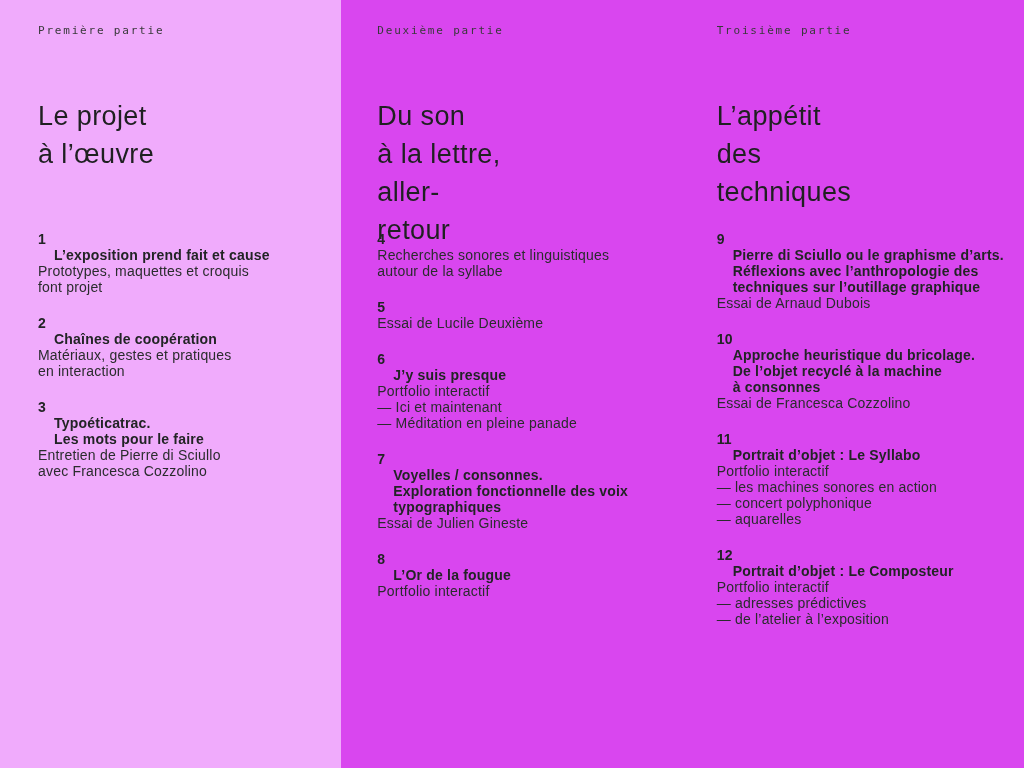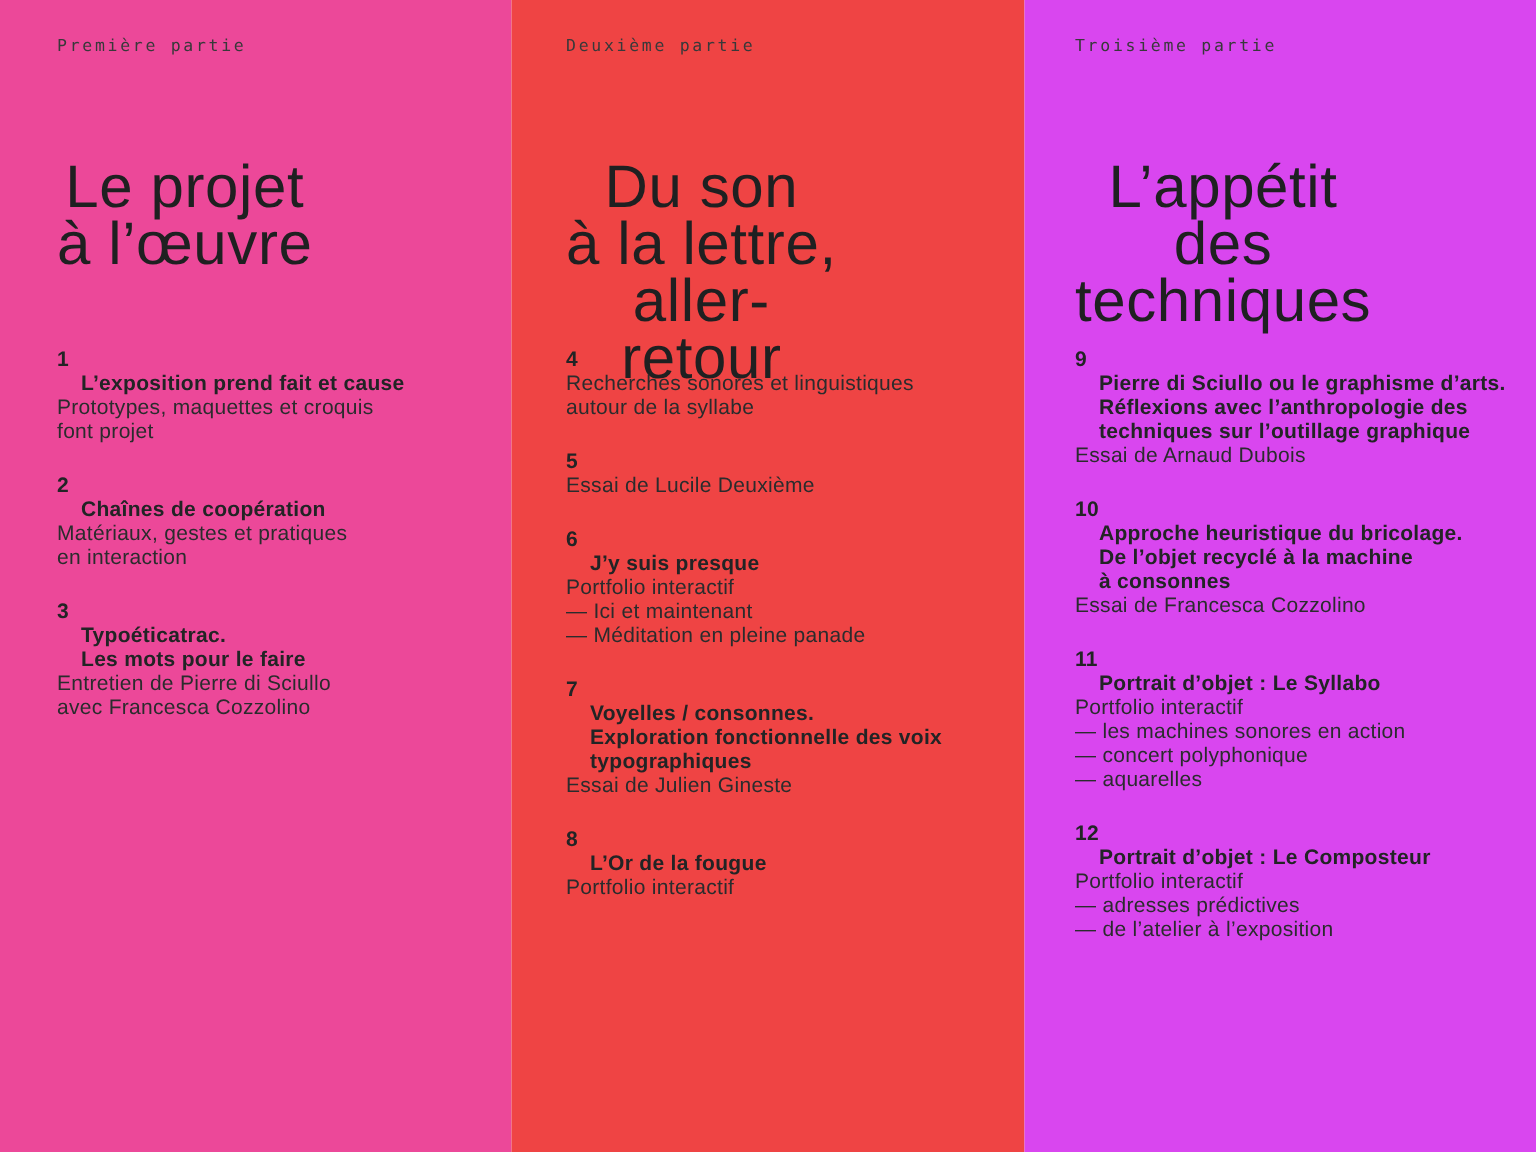--- a/index.html
+++ b/index.html
@@ -19,41 +19,41 @@
   .column:nth-child(3) { --pad: 34px; }
 
   .part-label {
     position: absolute; top: 24px; left: var(--pad);
     font-family: "DejaVu Sans Mono", "Liberation Mono", monospace;
     font-size: 11px; letter-spacing: 1.8px;
     color: #38393a; white-space: pre;
   }
   .part-title {
     position: absolute; top: 79px; left: var(--pad);
-    font-size: 40px; line-height: 38px; font-weight: 400;
-    letter-spacing: 0.4px; color: #1f2021; white-space: pre; text-align: center;
+    font-size: 27px; line-height: 38px; font-weight: 400;
+    letter-spacing: 0.4px; color: #1f2021; white-space: pre;
   }
   .items {
     position: absolute; top: 231px; left: var(--pad); right: 4px;
   }
   .toc-item {
     margin-bottom: 20px;
     font-size: 14px; line-height: 16px;
     color: #242628; letter-spacing: 0.2px;
   }
   .item-number { font-weight: 700; color: #222425; }
   .item-title  { font-weight: 700; color: #222425; white-space: pre; padding-left: 16px; }
   .item-desc   { font-weight: 400; color: #2a2c2d; white-space: pre; }
 </style>
 </head>
 <body>
 
 <div class="columns">
 
-  <section class="column" style="background: #ec4899;">
+  <section class="column" style="background: #f0abfc;">
     <div class="part-label">Première partie</div>
     <h1 class="part-title">Le projet
 à l’œuvre</h1>
     <div class="items">
         <div class="toc-item">
           <div class="item-number">1</div>
           <div class="item-title">L’exposition prend fait et cause</div>
           <div class="item-desc">Prototypes, maquettes et croquis
 font projet</div>
         </div>
@@ -66,21 +66,21 @@
         <div class="toc-item">
           <div class="item-number">3</div>
           <div class="item-title">Typoéticatrac.
 Les mots pour le faire</div>
           <div class="item-desc">Entretien de Pierre di Sciullo
 avec Francesca Cozzolino</div>
         </div>
       </div>
   </section>
 
-  <section class="column" style="background: #ef4444;">
+  <section class="column" style="background: #d946ef;">
     <div class="part-label">Deuxième partie</div>
     <h1 class="part-title">Du son
 à la lettre,
 aller-
 retour</h1>
     <div class="items">
         <div class="toc-item">
           <div class="item-number">4</div>
           <div class="item-desc">Recherches sonores et linguistiques
 autour de la syllabe</div>

